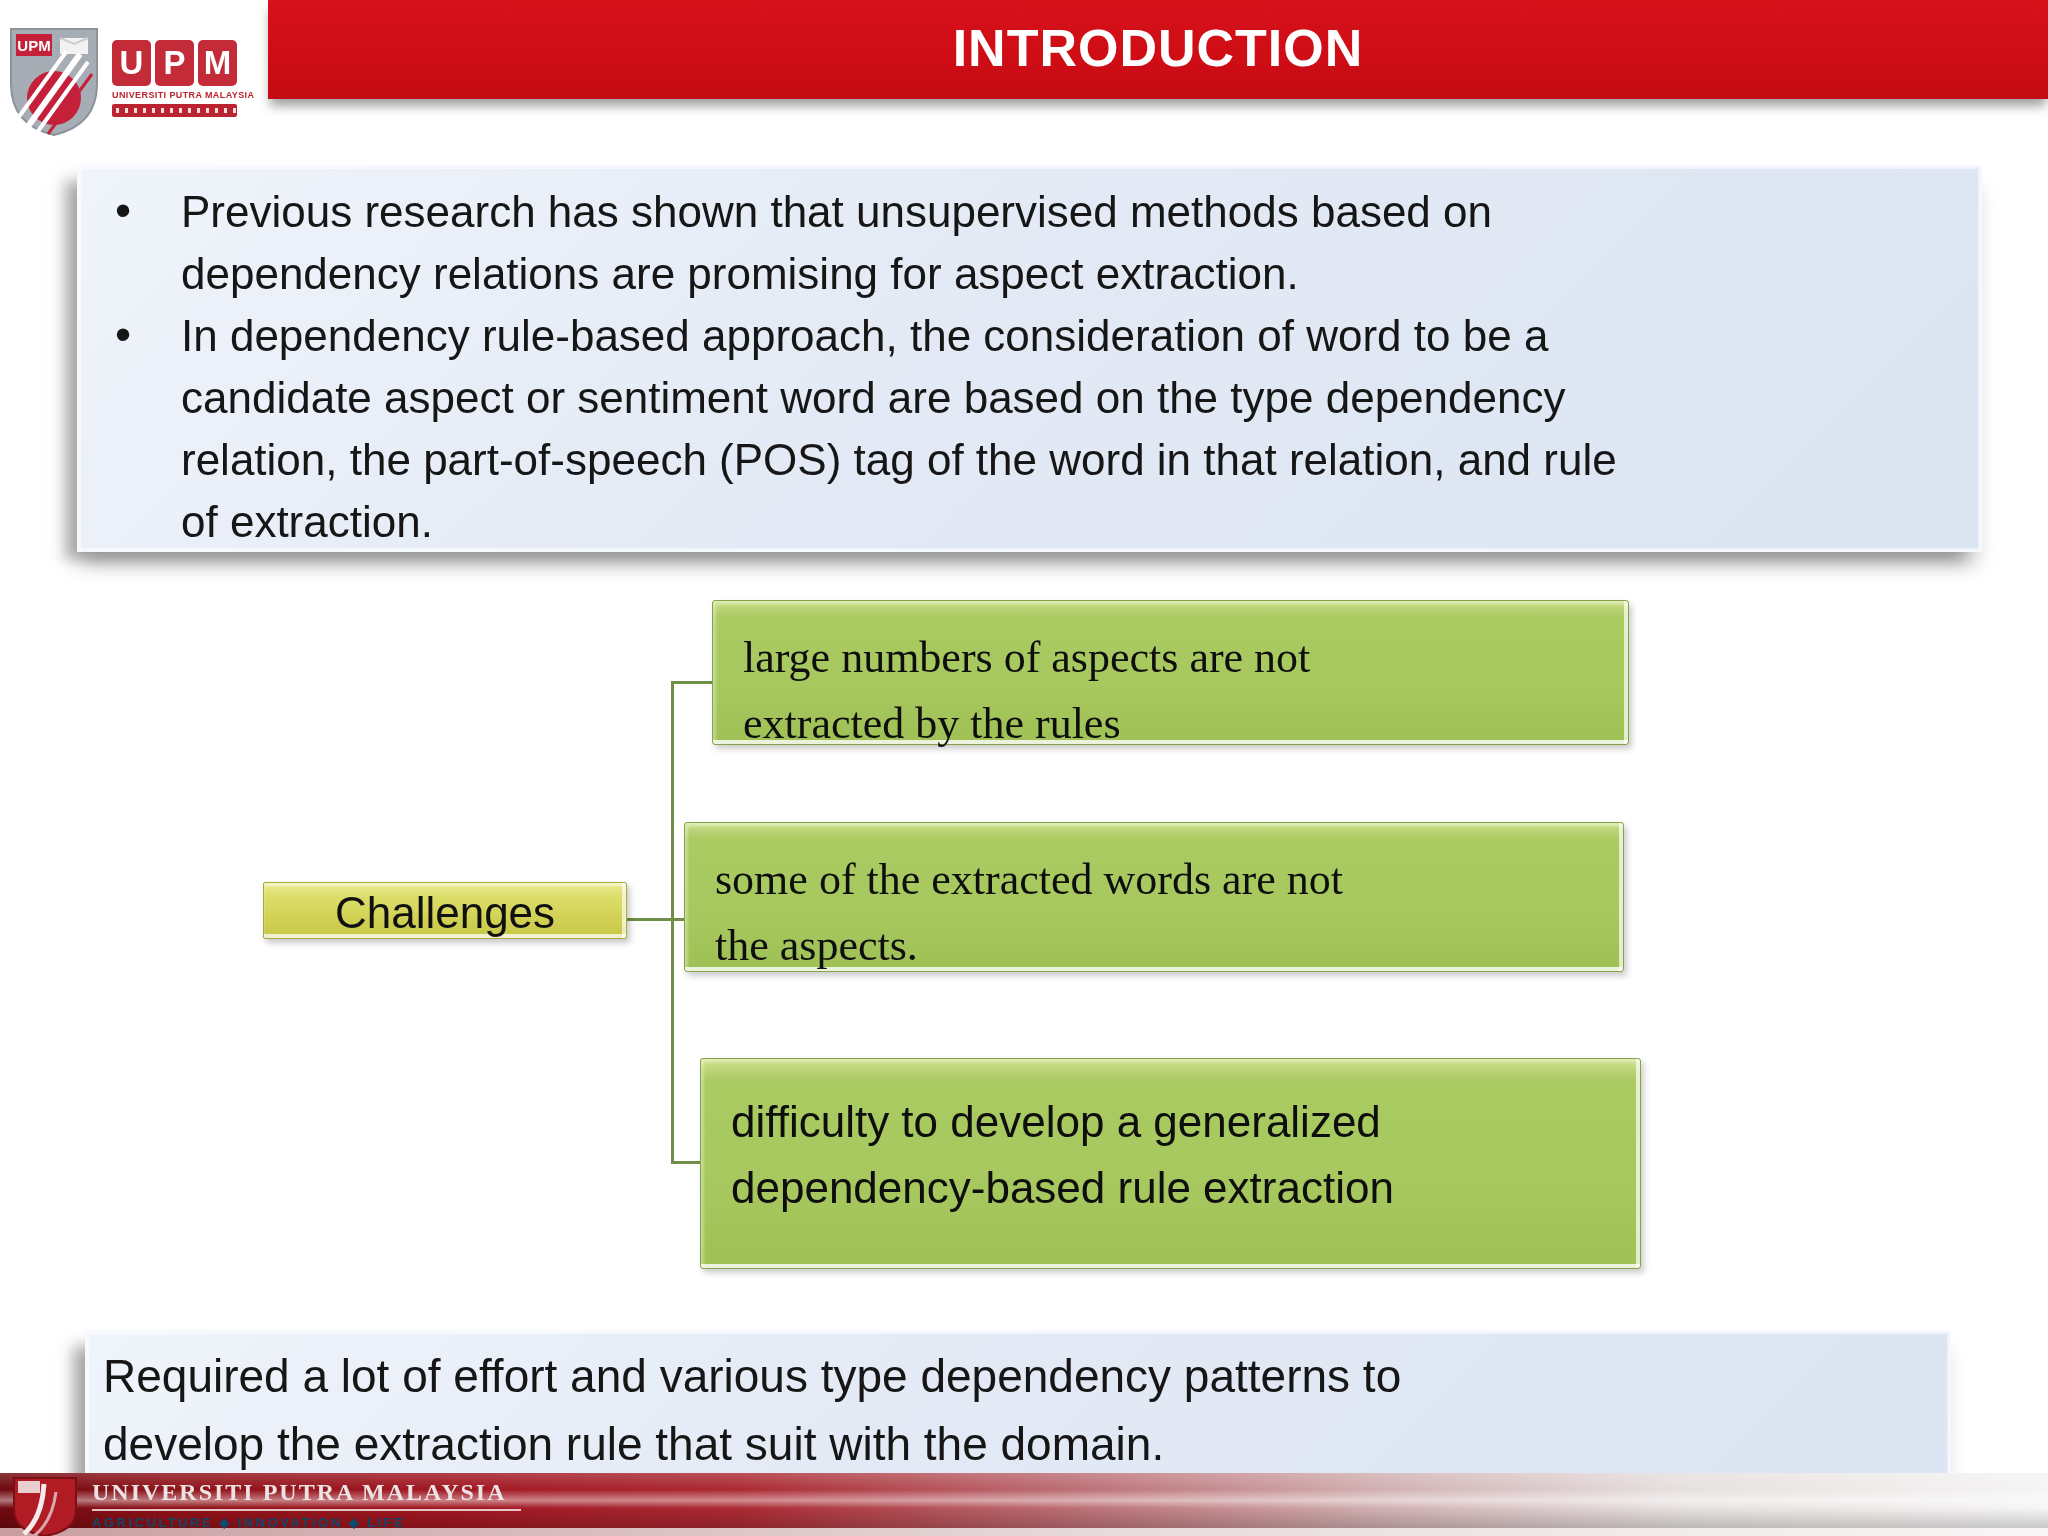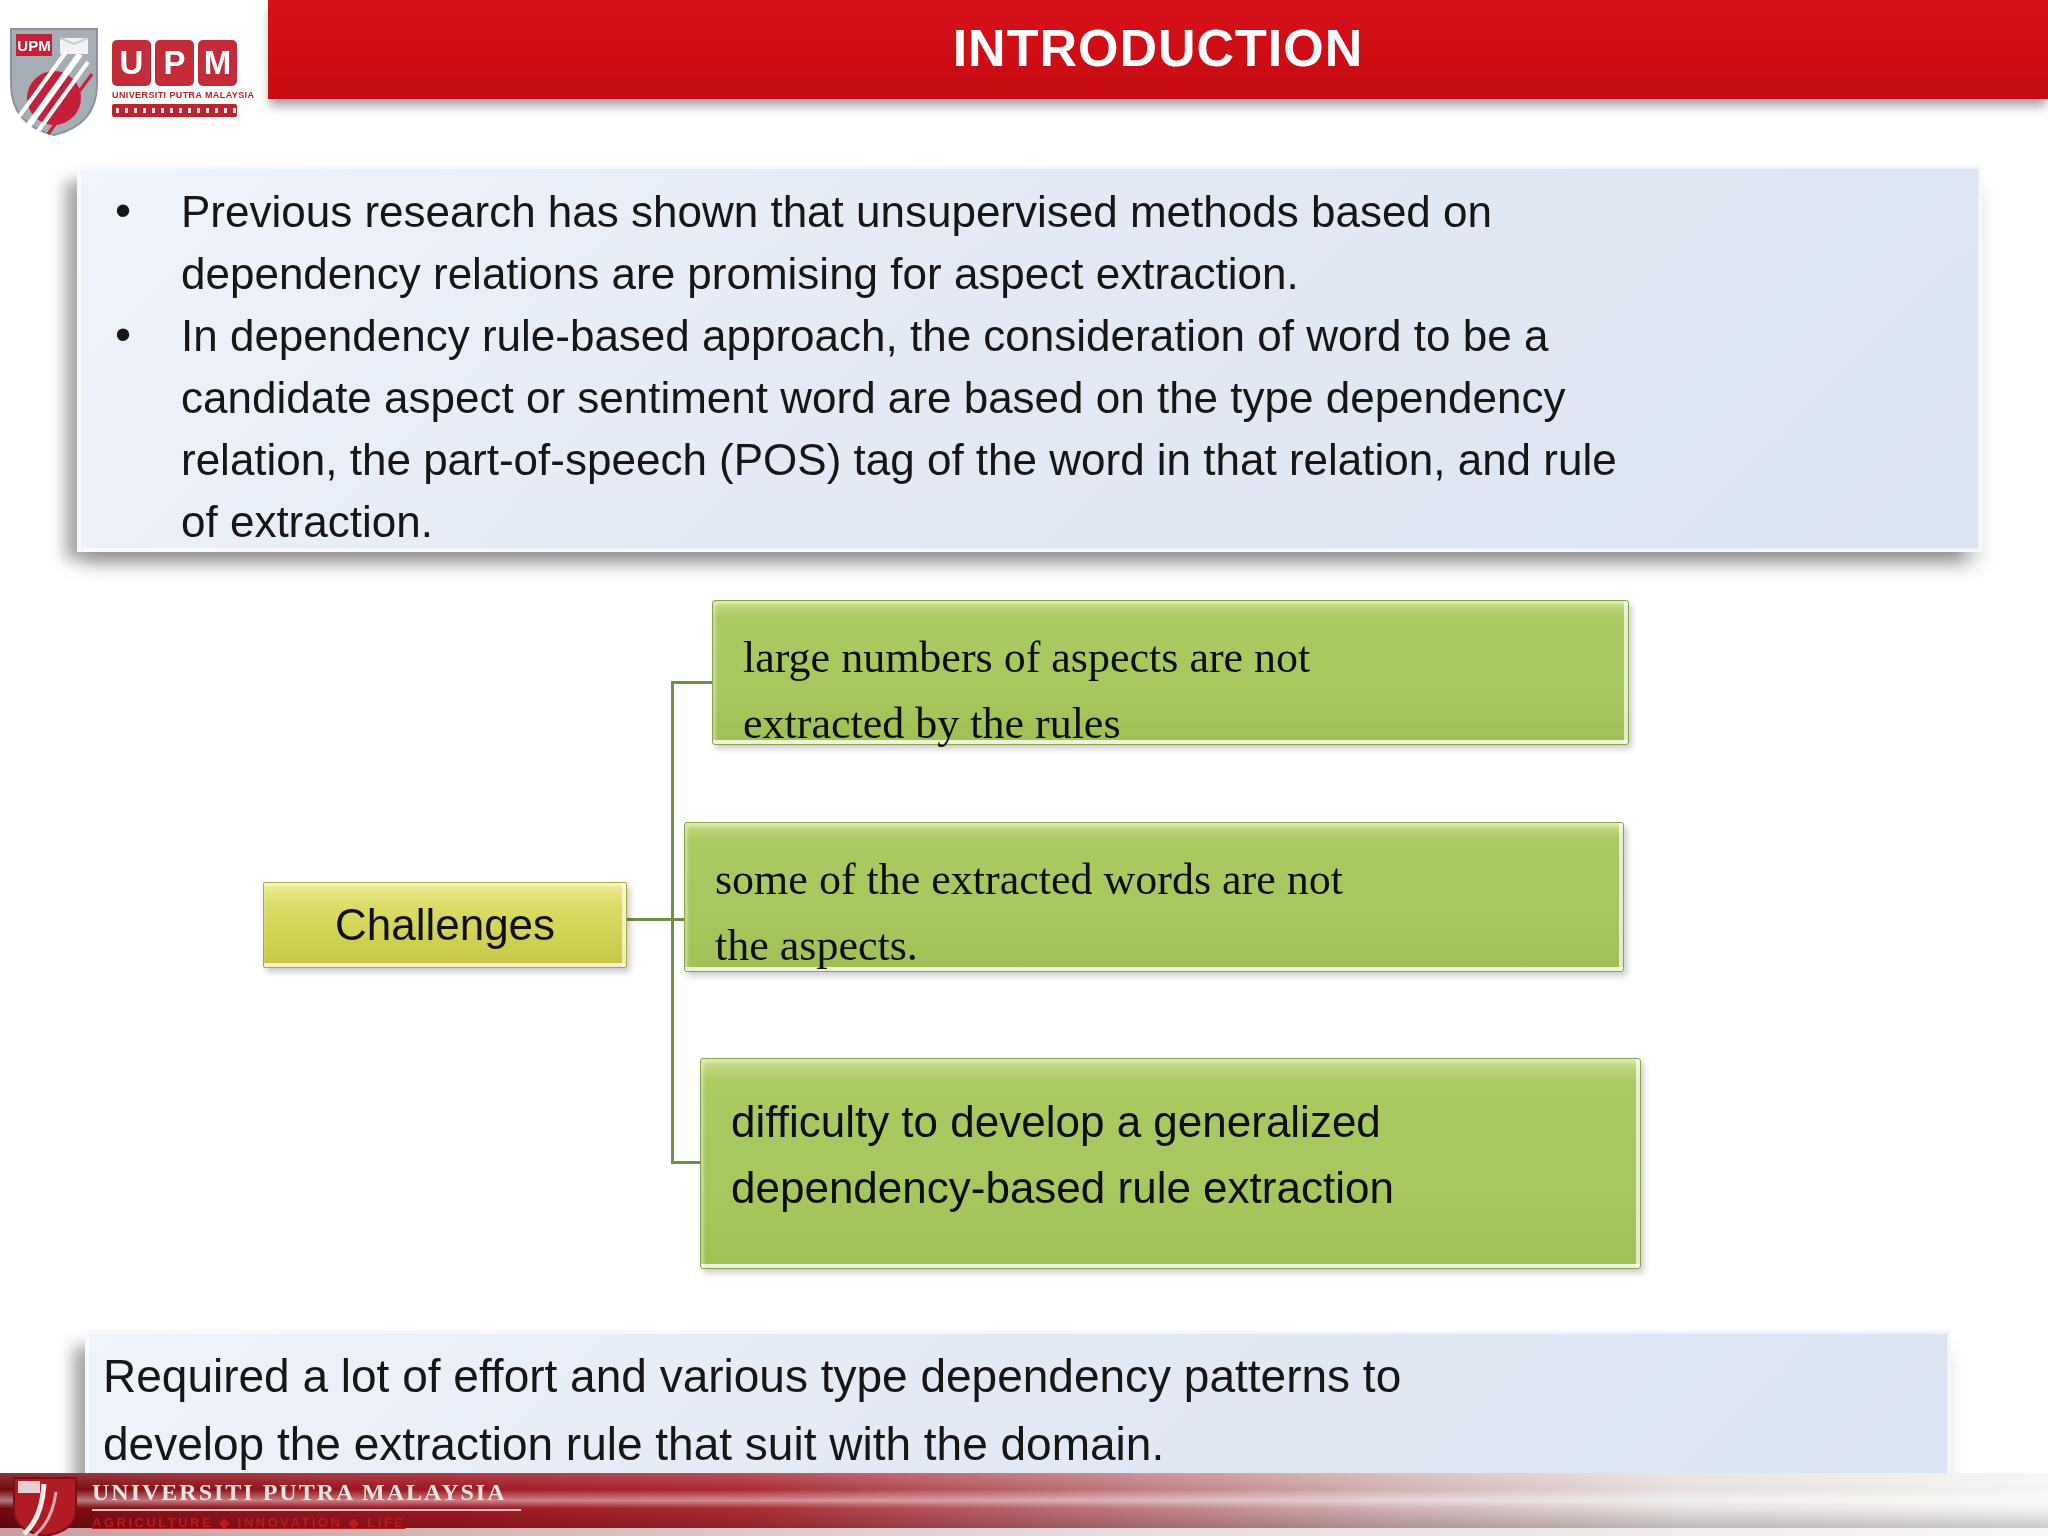--- a/index.html
+++ b/index.html
@@ -51,28 +51,28 @@
   .intro-box { left:77px; top:165px; width:1905px; height:387px; padding:14px 18px 0 12px; box-sizing:border-box; }
   .bullet-item { position:relative; padding-left:90px; font-size:44px; line-height:62px; color:#161616; }
   .bullet-item + .bullet-item { margin-top:0; }
   .bullet-item::before { content:"\2022"; position:absolute; left:24px; top:-2px; font-size:46px; }
 
   .conclusion-box { left:85px; top:1330px; width:1866px; height:149px; padding:10px 20px 0 16px; box-sizing:border-box; }
   .conclusion-text { font-size:46px; line-height:68px; color:#161616; }
 
   
   .challenges-label-box {
-    position:absolute; left:263px; top:882px; width:364px; height:86px;
+    position:absolute; left:263px; top:882px; width:364px; height:57px;
     background:linear-gradient(180deg,#ecec96 0%, #dcdd6a 25%, #d2d356 60%, #c6c747 100%);
     border:1px solid #a9aa3c; border-radius:2px; box-sizing:border-box;
     box-shadow: inset 0 -6px 0 -2px rgba(255,255,255,.75),
                 inset -6px 0 0 -2px rgba(255,255,255,.65),
                 inset 0 3px 2px rgba(255,255,255,.5),
                 3px 4px 6px rgba(0,0,0,.22);
-    display:flex; align-items:center; justify-content:center;
+    display:flex; align-items:flex-end; justify-content:center;
     font-size:44px; color:#101010;
   }
   .gbox {
     position:absolute;
     background:linear-gradient(180deg,#d2e392 0%, #bcd477 5%, #aaca62 11%, #a6c85e 60%, #9fc055 100%);
     border:1px solid #87a348; border-radius:3px; box-sizing:border-box;
     box-shadow: inset 0 -7px 0 -3px rgba(255,255,255,.8),
                 inset -7px 0 0 -3px rgba(255,255,255,.7),
                 inset 3px 3px 3px rgba(255,255,255,.35),
                 3px 4px 6px rgba(0,0,0,.2);
@@ -107,21 +107,21 @@
   }
   .footer-shield { position:absolute; left:12px; top:1476px; width:66px; height:62px; z-index:3; }
   .footer-textblock { position:absolute; left:92px; top:1479px; z-index:3; }
   .footer-univ {
     display:inline-block; font-family:"Liberation Serif", serif; font-weight:bold;
     font-size:24px; letter-spacing:2px; color:#ece4e4; white-space:nowrap;
     border-bottom:2px solid rgba(255,255,255,.75); padding:0 14px 3px 0;
   }
   .footer-tagline {
     margin-top:4px; font-size:13px; font-weight:bold; letter-spacing:2.5px;
-    color:#b91c1c; white-space:nowrap;text-decoration:underline;
+    color:#0c4a6e; white-space:nowrap;
   }
 </style>
 </head>
 <body>
 
 <div id="page">
 
   <div class="header-bar">
     <div class="page-title">INTRODUCTION</div>
   </div>

